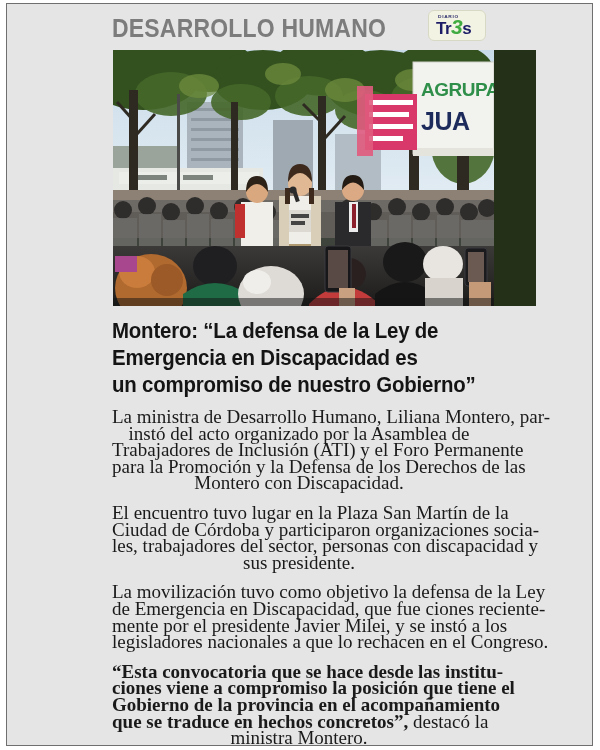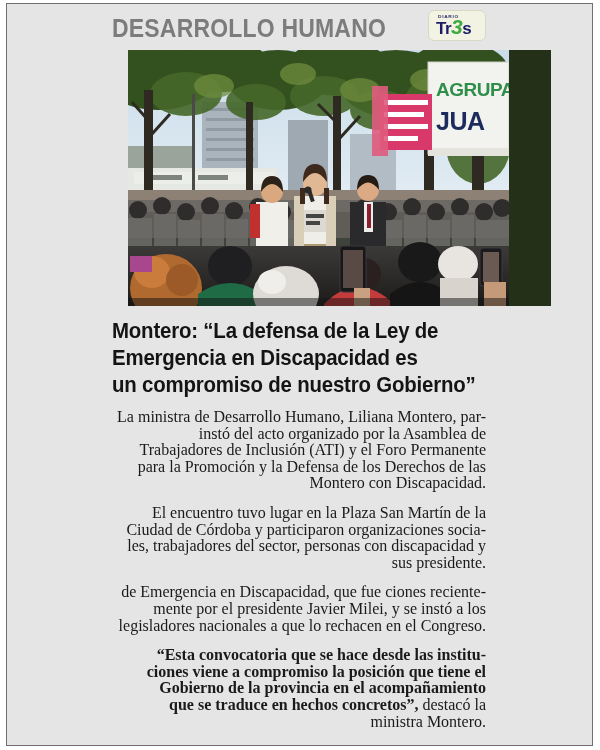--- a/index.html
+++ b/index.html
@@ -88,21 +88,21 @@
   }
   .logo-word .three {
     color: #3faa3f;
     font-size: 21px;
     font-style: italic;
   }
 
   
   .photo {
     position: relative;
-    margin-left: 22px;
+    margin-left: 7px;
     width: 423px;
     height: 256px;
     overflow: hidden;
     background: #243018;
   }
   .photo svg { display: block; }
 
   
   .headline {
     margin: 12px 0 0 6px;
@@ -119,24 +119,24 @@
   .headline .hl-line { display: block; white-space: nowrap; }
 
   
   .body-area {
     margin: 10px 0 0 6px;
     width: 374px;
   }
   p.para {
     margin: 0 0 13px 0;
     font-family: "Liberation Serif", serif;
-    font-size: 16px;
+    font-size: 19px;
     line-height: 16.6px;
     color: #1a1a1a;
-    text-align: right;
+    text-align: center;
   }
   p.para .ln { display: block; white-space: nowrap; }
   p.quote .ln { font-weight: bold; }
   p.quote .ln .normal { font-weight: normal; }
 </style>
 </head>
 <body>
 
 <div class="page">
   <div class="content">
@@ -359,20 +359,21 @@
       </p>
 
       <p class="para">
         <span class="ln">El encuentro tuvo lugar en la Plaza San Martín de la</span>
         <span class="ln">Ciudad de Córdoba y participaron organizaciones socia-</span>
         <span class="ln">les, trabajadores del sector, personas con discapacidad y</span>
         <span class="ln">sus presidente.</span>
       </p>
 
       <p class="para">
+        <span class="ln">La movilización tuvo como objetivo la defensa de la Ley</span>
         <span class="ln">de Emergencia en Discapacidad, que fue ciones reciente-</span>
         <span class="ln">mente por el presidente Javier Milei, y se instó a los</span>
         <span class="ln">legisladores nacionales a que lo rechacen en el Congreso.</span>
       </p>
 
       <p class="para quote">
         <span class="ln">“Esta convocatoria que se hace desde las institu-</span>
         <span class="ln">ciones viene a compromiso la posición que tiene el</span>
         <span class="ln">Gobierno de la provincia en el acompañamiento</span>
         <span class="ln"><span>que se traduce en hechos concretos”,</span><span class="normal"> destacó la</span></span>

